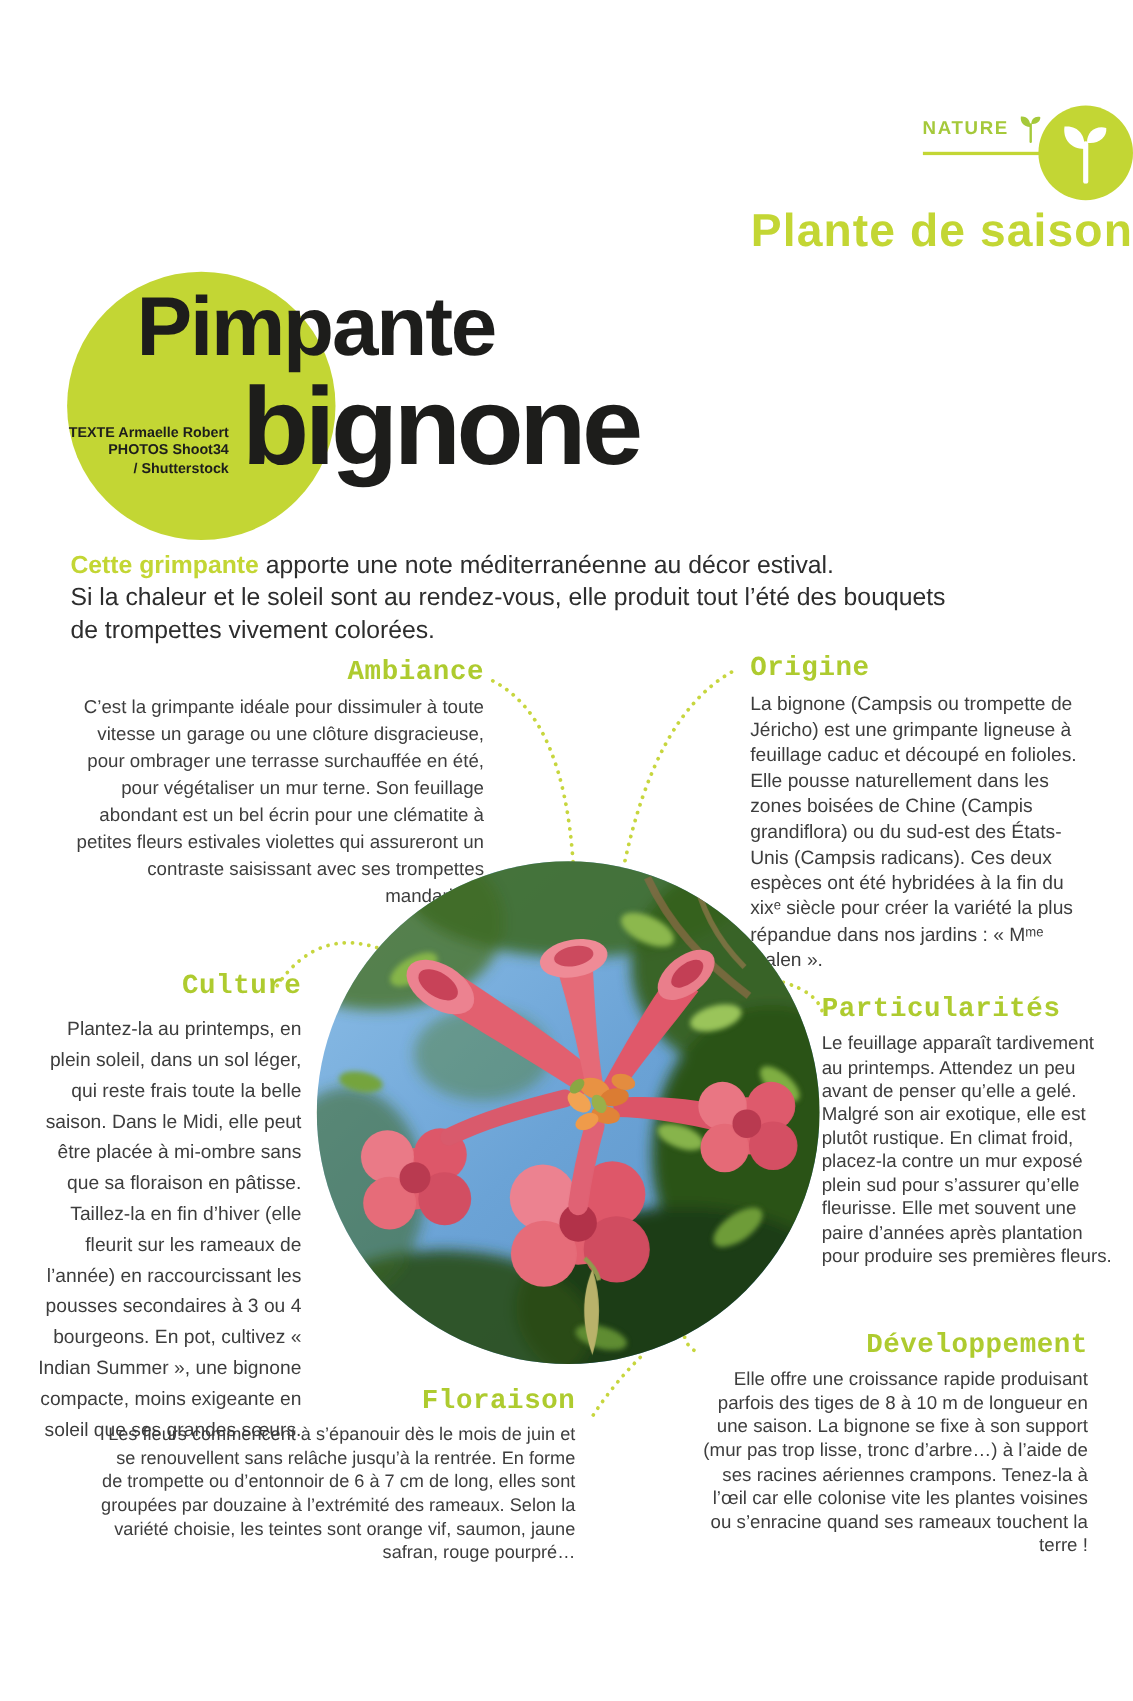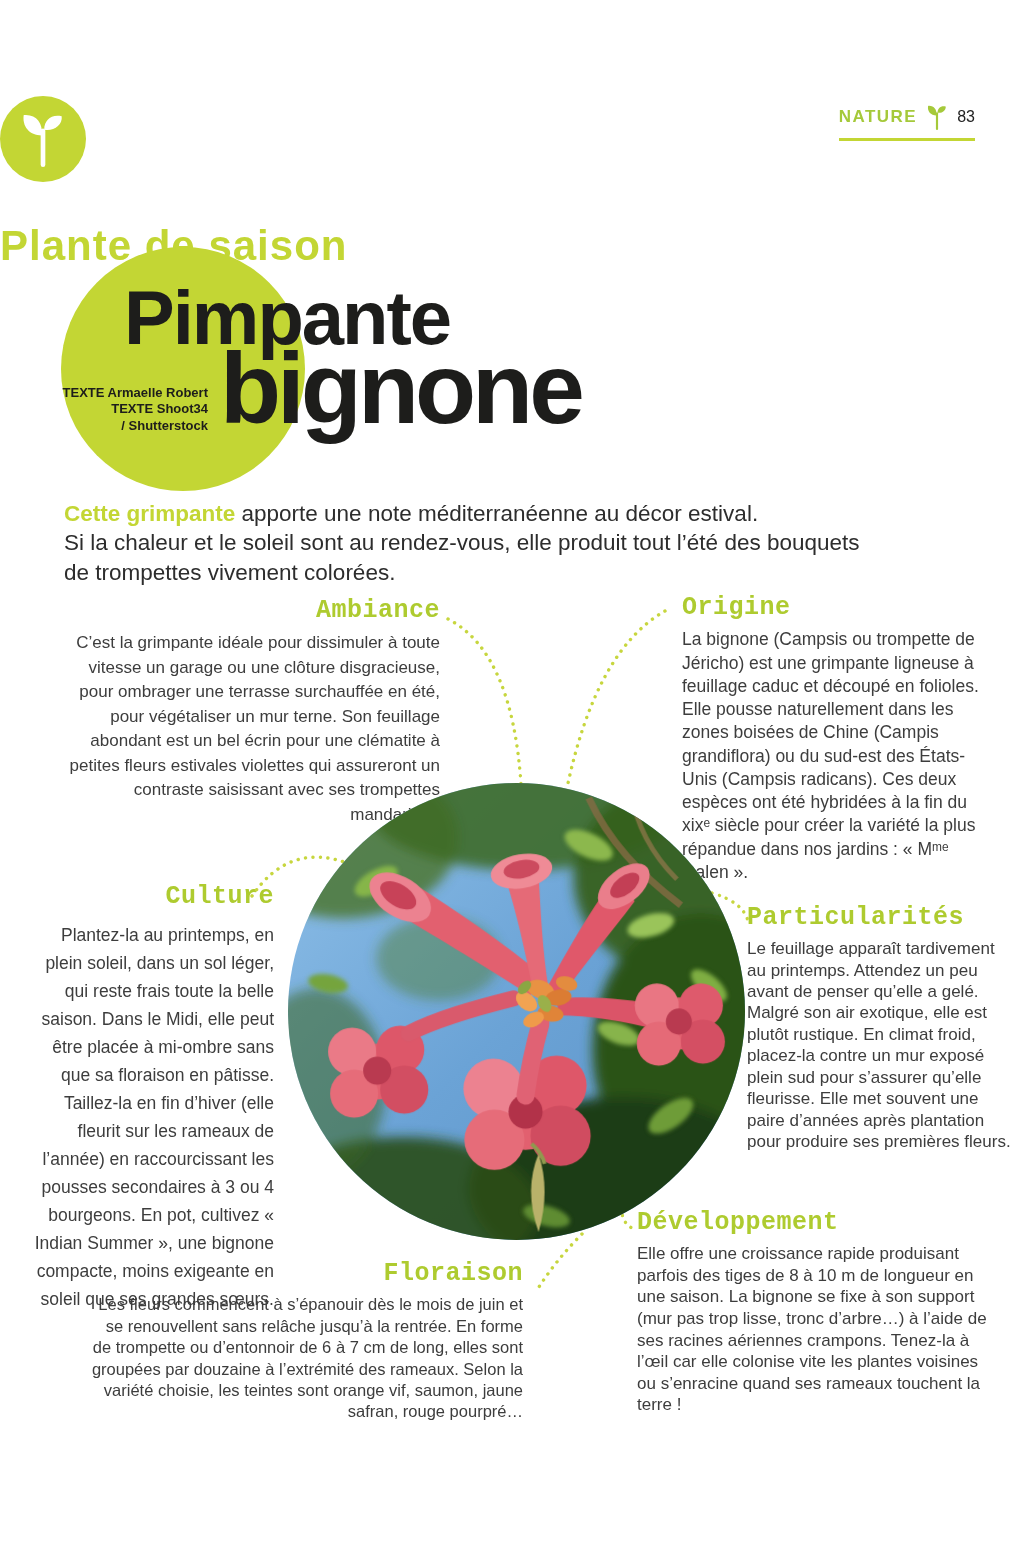--- a/index.html
+++ b/index.html
@@ -16,27 +16,27 @@
   }
   
   .page-header{
     position:absolute;top:104px;right:55px;display:flex;align-items:center;gap:9px;
     border-bottom:3px solid var(--accent);padding-bottom:8px;
   }
   .nature-label{color:var(--nature);font-weight:700;font-size:17px;letter-spacing:1.5px;}
   .page-number{color:#222;font-size:16px;font-weight:400;}
   .sprout-small{width:22px;height:26px;display:block;}
   
-  .brand{position:absolute;left:0;top:96px;width:100%;display:flex;flex-direction:column;align-items:flex-start;gap:36px;}
+  .brand{position:absolute;left:0;top:96px;width:100%;display:flex;flex-direction:column;align-items:flex-end;}
   .brand-circle{width:86px;height:86px;border-radius:50%;background:var(--accent);display:flex;align-items:center;justify-content:center;}
   .brand-circle svg{width:48px;height:56px;}
   .rubric{margin-top:4px;font-size:42px;font-weight:700;letter-spacing:1px;color:var(--accent);}
   
   .title-circle{position:absolute;left:61px;top:247px;width:244px;height:244px;border-radius:50%;background:var(--accent);}
-  .title-line1{position:absolute;left:124px;top:280px;font-size:76px;font-weight:900;letter-spacing:-2px;color:var(--ink);z-index:2;line-height:1;}
+  .title-line1{position:absolute;left:124px;top:260px;font-size:76px;font-weight:900;letter-spacing:-2px;color:var(--ink);z-index:2;line-height:1;}
   .title-line2{position:absolute;left:220px;top:338px;font-size:100px;font-weight:900;letter-spacing:-4px;color:var(--ink);z-index:2;line-height:1;}
   .credits{position:absolute;left:52px;top:385px;width:156px;text-align:right;z-index:2;
     font-size:13px;font-weight:700;color:var(--ink);line-height:1.25;}
   .credits span{display:block;}
   
   .intro{position:absolute;left:64px;top:499px;width:840px;margin:0;
     font-size:22.5px;line-height:1.3;color:#2d2d2d;font-weight:500;}
   .intro-line{display:block;}
   .intro-lead{color:var(--accent);font-weight:700;}
   
@@ -46,21 +46,21 @@
   .sec-right{text-align:right;}
   .sec-ambiance{left:50px;top:598px;width:390px;}
   .sec-ambiance .sec-body{line-height:1.44;font-size:17px;}
   .sec-origine{left:682px;top:595px;width:300px;}
   .sec-origine .sec-body{line-height:1.33;font-size:17.5px;}
   .sec-culture{left:26px;top:884px;width:248px;}
   .sec-culture .sec-title{margin-bottom:11px;}
   .sec-culture .sec-body{line-height:1.6;font-size:17.5px;}
   .sec-particularites{left:747px;top:905px;width:265px;}
   .sec-particularites .sec-body{line-height:1.26;font-size:17px;}
-  .sec-developpement{left:637px;top:1210px;width:352px;}
+  .sec-developpement{left:637px;top:1210px;width:352px;text-align:right;}
   .sec-developpement .sec-body{line-height:1.27;font-size:17px;}
   .sec-floraison{left:90px;top:1261px;width:433px;}
   .sec-floraison .sec-body{line-height:1.3;font-size:16.5px;}
   
   .photo-circle{position:absolute;left:288px;top:783px;width:457px;height:457px;border-radius:50%;overflow:hidden;z-index:3;}
   .photo-circle svg{display:block;width:100%;height:100%;}
   
   .connectors{position:absolute;left:0;top:0;width:1030px;height:1546px;pointer-events:none;z-index:1;}
   .connectors path{fill:none;stroke:#c7d63e;stroke-width:3.4;stroke-linecap:round;stroke-dasharray:0.1 7.4;}
 </style>
@@ -88,21 +88,21 @@
       </svg>
     </div>
     <div class="rubric">Plante de saison</div>
   </div>
 
   <div class="title-circle"></div>
   <div class="title-line1">Pimpante</div>
   <div class="title-line2">bignone</div>
   <div class="credits">
     <span>TEXTE Armaelle Robert</span>
-    <span>TEXTE Shoot34</span>
+    <span>PHOTOS Shoot34</span>
     <span>/ Shutterstock</span>
   </div>
 
   <p class="intro">
     <span class="intro-line"><span class="intro-lead">Cette grimpante</span><span> apporte une note méditerranéenne au décor estival.</span></span>
     <span class="intro-line">Si la chaleur et le soleil sont au rendez-vous, elle produit tout l’été des bouquets</span>
     <span class="intro-line">de trompettes vivement colorées.</span>
   </p>
 
   <svg class="connectors" viewBox="0 0 1030 1546" aria-hidden="true">

